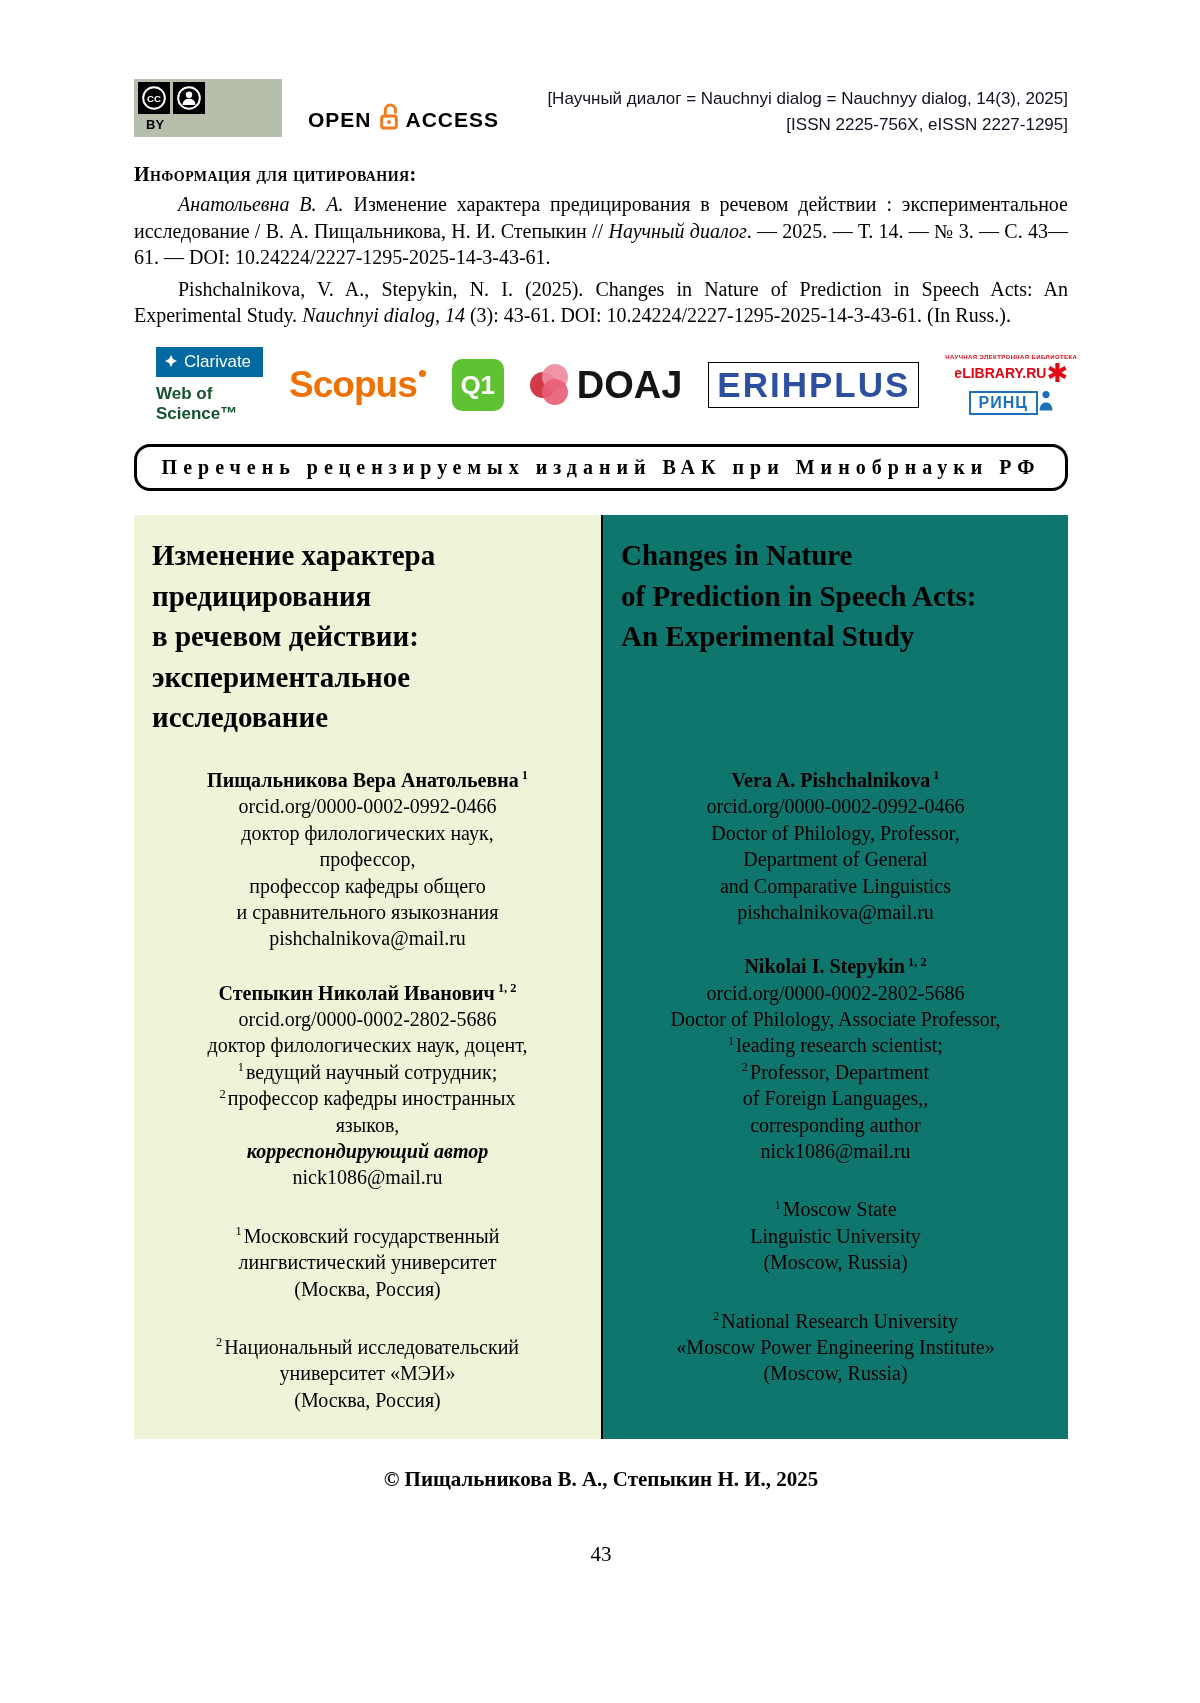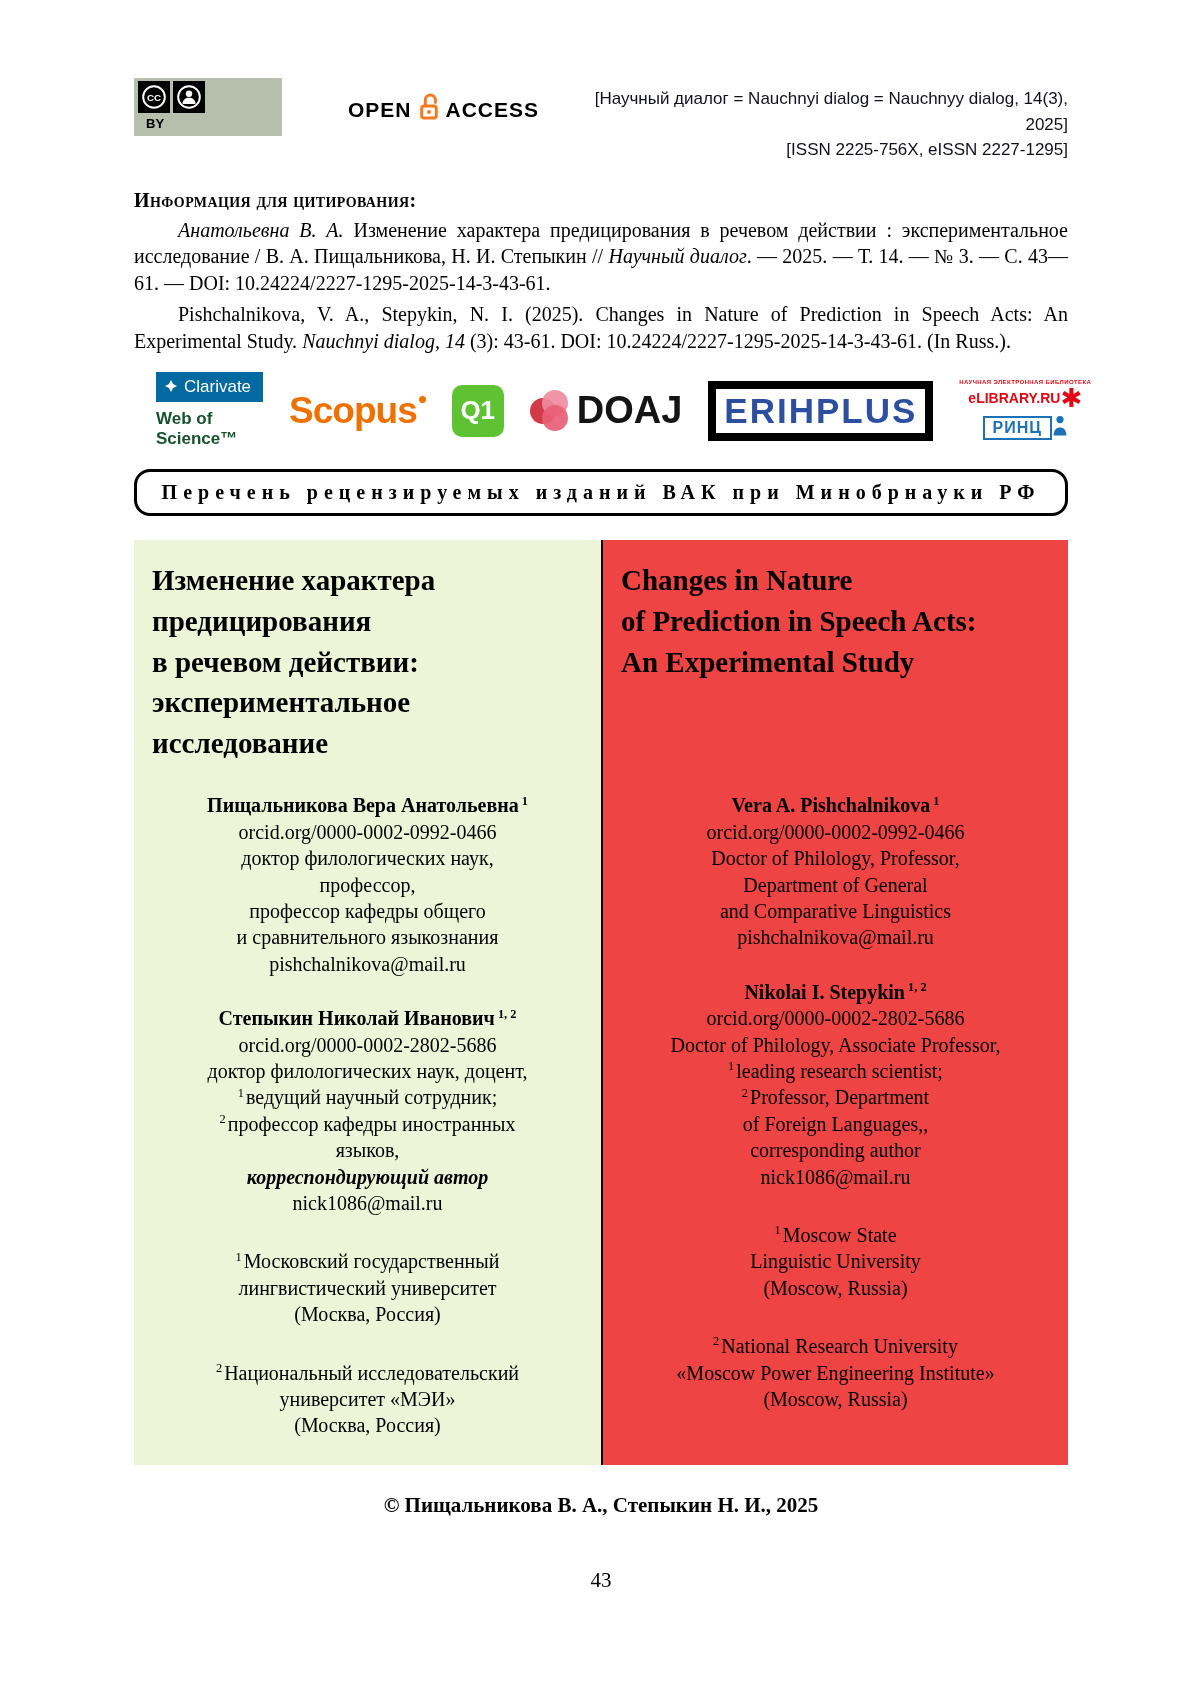--- a/index.html
+++ b/index.html
@@ -1,20 +1,20 @@
 <!DOCTYPE html>
 <html><head>
 <meta charset="utf-8">
 <style>
   html,body{margin:0;padding:0;background:#fff;}
   body{width:1200px;height:1703px;font-family:"Liberation Serif",serif;color:#000;overflow:hidden;}
   .page{box-sizing:border-box;padding:78px 132px 0 134px;}
 
   
-  .top-row{display:flex;align-items:flex-start;gap:40px;}
+  .top-row{display:flex;align-items:flex-end;}
   .cc-badge{width:148px;height:58px;background:#b5bfac;box-sizing:border-box;padding:3px 4px;flex:none;}
   .cc-icons{display:flex;gap:3px;}
   .cc-sq{width:32px;height:32px;background:#000;display:flex;align-items:center;justify-content:center;}
   .cc-by{font-family:"Liberation Sans",sans-serif;font-weight:bold;font-size:13px;margin:3px 0 0 8px;color:#000;}
   .oa-logo{display:flex;align-items:center;gap:6px;margin:14px 0 0 26px;font-family:"Liberation Sans",sans-serif;font-weight:bold;font-size:21px;letter-spacing:1px;flex:none;}
   .journal-info{flex:1;text-align:right;font-family:"Liberation Sans",sans-serif;font-size:17px;line-height:1.5;margin-top:8px;color:#10101f;}
 
   
   .cite-heading{margin-top:26px;font-weight:bold;font-size:20px;font-variant:small-caps;letter-spacing:.4px;}
   .cite{font-size:20px;line-height:1.33;text-align:justify;text-indent:44px;margin:5px 0 0;}
@@ -27,37 +27,37 @@
   .scopus{color:#ee7203;font-family:"Liberation Sans",sans-serif;font-weight:bold;font-size:37px;letter-spacing:-1px;}
   .scopus-mark{width:7px;height:7px;border-radius:50%;background:#ee7203;margin:6px 0 0 2px;}
   .q1-badge{width:52px;height:52px;background:#5ec232;color:#fff;font-family:"Liberation Sans",sans-serif;font-weight:bold;font-size:26px;display:flex;align-items:center;justify-content:center;border-radius:10px;flex:none;}
   .doaj{display:flex;align-items:center;gap:5px;}
   .doaj-circles{position:relative;width:42px;height:42px;flex:none;}
   .doaj-circles span{position:absolute;width:26px;height:26px;border-radius:50%;}
   .dc1{left:0;top:8px;background:#d23a47;}
   .dc2{left:12px;top:0;background:#ef8ba0;opacity:.92;}
   .dc3{left:12px;top:15px;background:#e85f77;opacity:.92;}
   .doaj-text{font-family:"Liberation Sans",sans-serif;font-weight:bold;font-size:38px;color:#141414;letter-spacing:0;}
-  .erihplus{font-family:"Liberation Sans",sans-serif;font-weight:bold;font-size:35px;color:#2d4fa0;letter-spacing:2px;border:8px solid #000000;padding:2px 8px;}
+  .erihplus{font-family:"Liberation Sans",sans-serif;font-weight:bold;font-size:35px;color:#2d4fa0;letter-spacing:2px;border:1px solid #000000;padding:2px 8px;}
   .elibrary{font-family:"Liberation Sans",sans-serif;display:flex;flex-direction:column;align-items:center;}
   .elib-small{color:#e30613;font-size:6px;font-weight:bold;letter-spacing:.4px;white-space:nowrap;}
   .elib-row{display:flex;align-items:center;gap:0;}
   .elib-name{color:#e30613;font-weight:bold;font-size:14px;}
   .elib-star{color:#e30613;font-size:26px;line-height:1;}
   .rinc-row{display:flex;align-items:center;margin-top:3px;}
   .rinc-box{border:2px solid #1d71b8;color:#1d71b8;font-weight:bold;font-size:16px;padding:1px 8px;letter-spacing:1px;}
 
   
   .vak-box{margin-top:20px;border:3px solid #000;border-radius:16px;padding:9px 4px;text-align:center;font-weight:bold;font-size:20px;letter-spacing:.30em;}
 
   
   .columns{display:flex;margin-top:24px;}
   .col{width:50%;box-sizing:border-box;padding:20px 18px 26px;font-size:20px;line-height:1.32;}
   .col-left{background:#eef4d8;}
-  .col-right{background:#ef4444;border-left:2px solid #000;}
+  .col-right{background:#0f766e;border-left:2px solid #000;}
   .col-title{font-size:29px;font-weight:bold;line-height:1.40;min-height:232px;}
   .col-title div{white-space:nowrap;}
   .author-block{text-align:center;margin-top:28px;}
   .author-block.first{margin-top:0;}
   .author-block.org{margin-top:32px;}
   .name{font-weight:bold;}
   sup{font-size:62%;}
   .name sup{margin-left:3px;}
   .supline sup{margin-right:2px;}
   .corr-ru{font-weight:bold;font-style:italic;}

